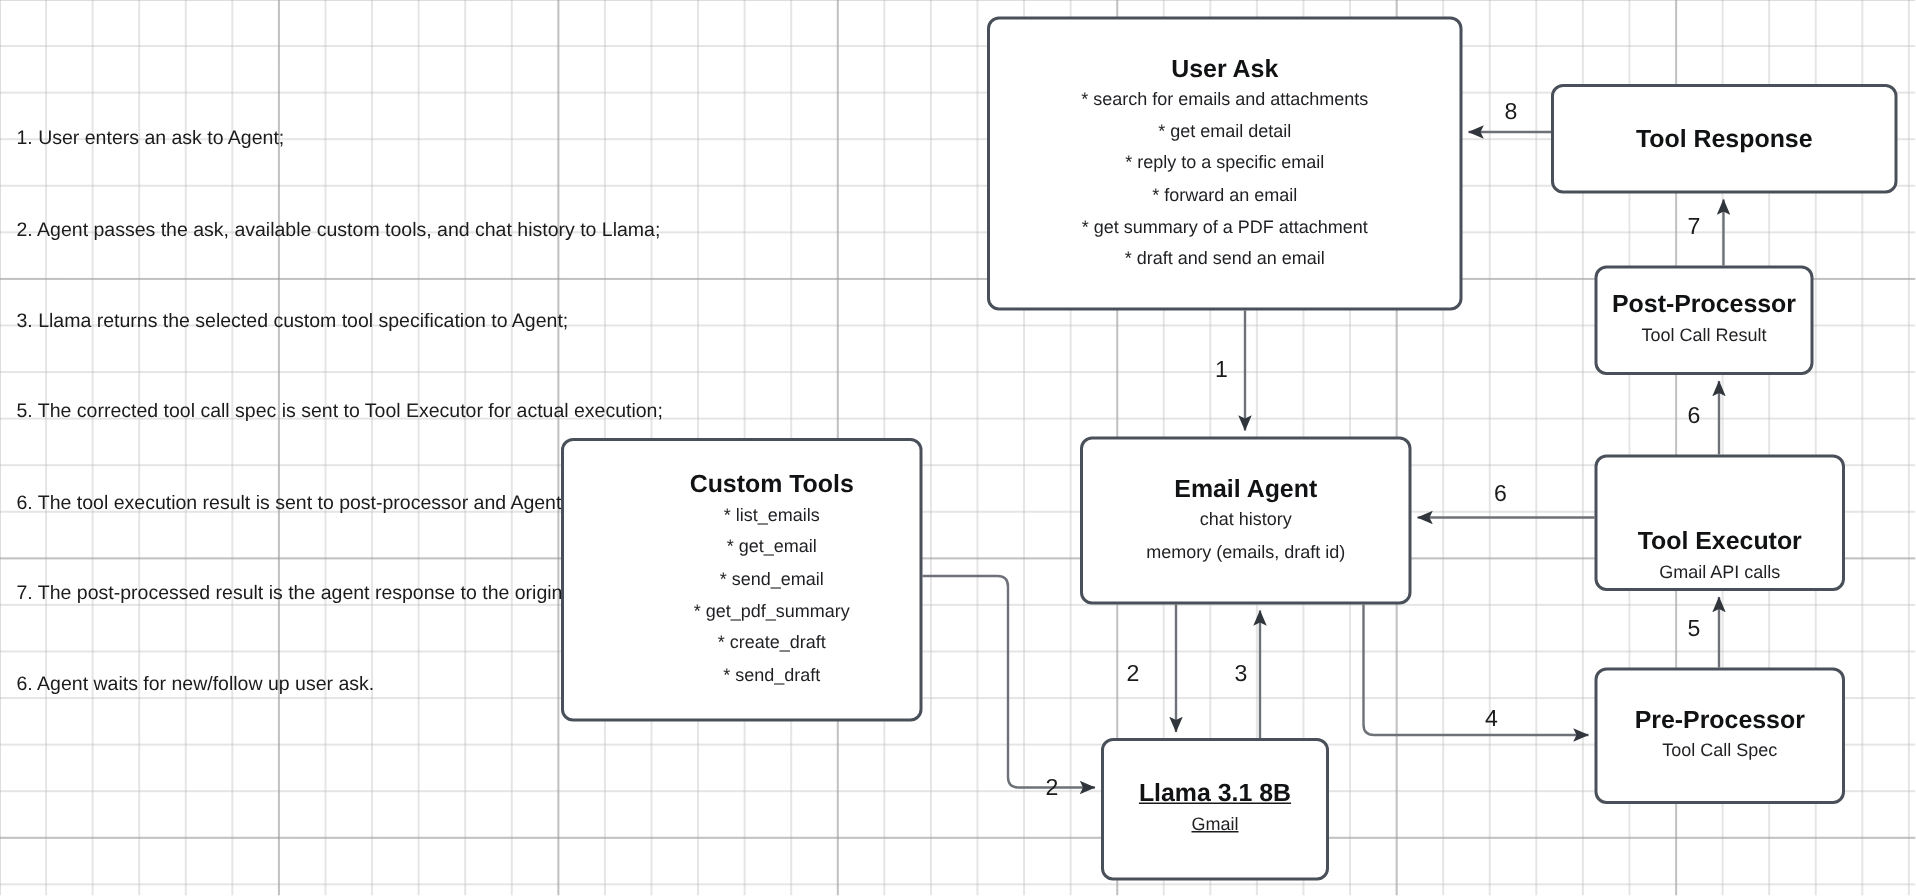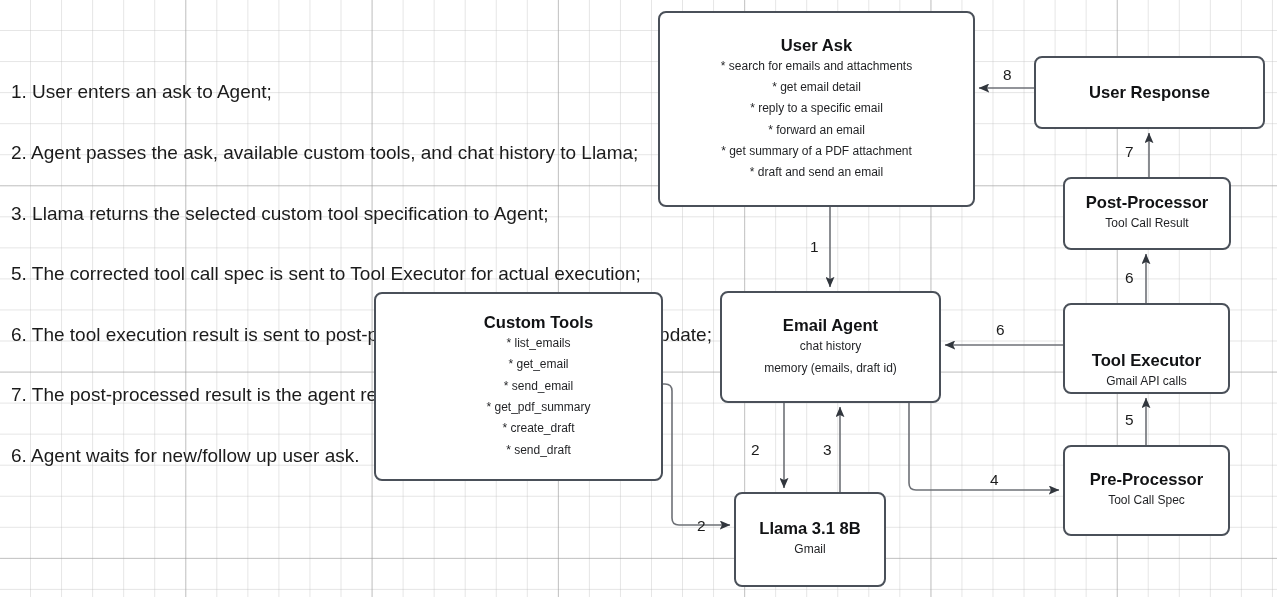--- a/index.html
+++ b/index.html
@@ -28,21 +28,21 @@
     font-family: "Liberation Sans", sans-serif;
   }
 
   
   .legend {
     position: absolute;
     left: 11px;
     top: 42px;
     width: 640px;
     color: #1b1b1b;
-    font-size: 19px;
+    font-size: 13px;
     line-height: 20.2px;
     white-space: pre;
   }
   .legend-line { display: block; }
 
   
   .node {
     position: absolute;
     box-sizing: border-box;
     border: 2px solid #4a5059;
@@ -64,26 +64,26 @@
   .node .sub {
     font-size: 12px;
     line-height: 21.3px;
     color: #1f2023;
     white-space: pre;
   }
 
   
   #node-user-ask      { left: 658px;  top: 11px;  width: 317px; height: 196px; }
   #node-agent-resp    { left: 1034px; top: 56px;  width: 231px; height: 73px;  }
-  #node-post-proc     { left: 1063px; top: 177px; width: 168px; height: 73px;  }
+  #node-post-proc     { left: 1063px; top: 177px; width: 146px; height: 73px;  }
   #node-tool-exec     { left: 1063px; top: 303px; width: 167px; height: 91px; justify-content: flex-end;  }
   #node-pre-proc      { left: 1063px; top: 445px; width: 167px; height: 91px;  }
   #node-email-agent   { left: 720px;  top: 291px; width: 221px; height: 112px; }
-  #node-custom-tools  { left: 374px;  top: 292px; width: 289px; height: 189px; padding-left: 40px; }
-  #node-llama         { left: 734px;  top: 492px; width: 152px; height: 95px;  }
+  #node-custom-tools  { left: 374px;  top: 292px; width: 241px; height: 189px; padding-left: 40px; }
+  #node-llama         { left: 734px;  top: 492px; width: 152px; height: 95px; text-decoration: underline;  }
 
   
   #edges {
     position: absolute;
     left: 0; top: 0;
     width: 1277px;
     height: 597px;
     pointer-events: none;
   }
   .edge-path {
@@ -159,21 +159,21 @@
     <div class="title">User Ask</div>
     <div class="sub">* search for emails and attachments
 * get email detail
 * reply to a specific email
 * forward an email
 * get summary of a PDF attachment
 * draft and send an email</div>
   </div>
 
   <div class="node" id="node-agent-resp">
-    <div class="title">User Response</div>
+    <div class="title">Tool Response</div>
   </div>
 
   <div class="node" id="node-post-proc">
     <div class="title">Post-Processor</div>
     <div class="sub">Tool Call Result</div>
   </div>
 
   <div class="node" id="node-tool-exec">
     <div class="title">Tool Executor</div>
     <div class="sub">Gmail API calls</div>

